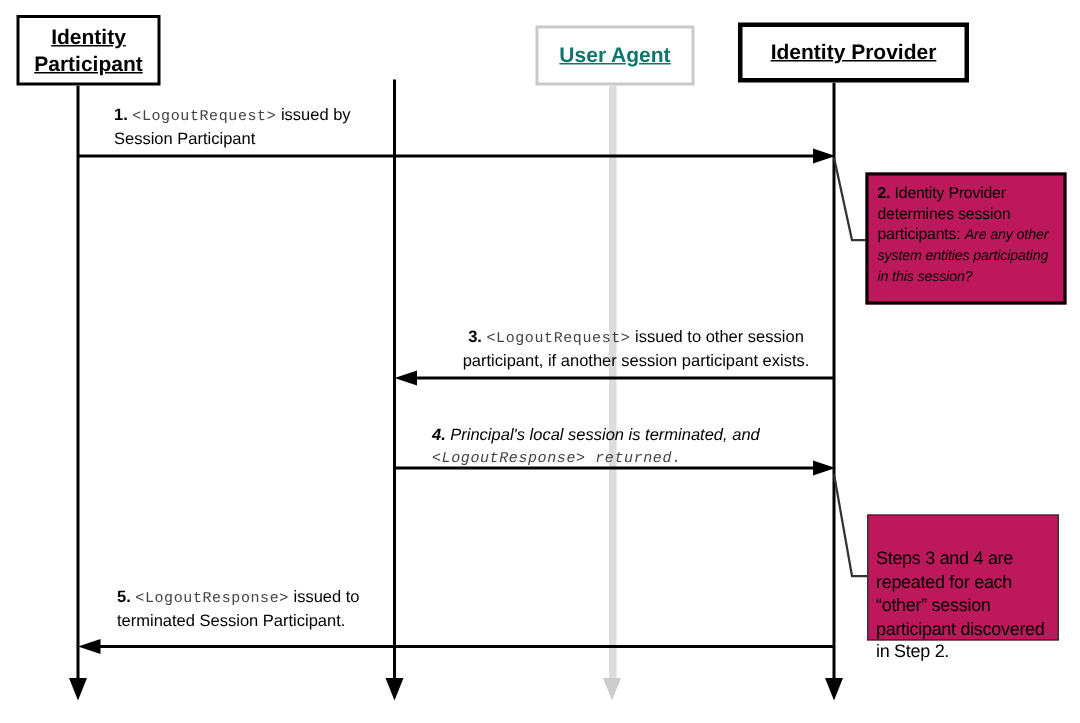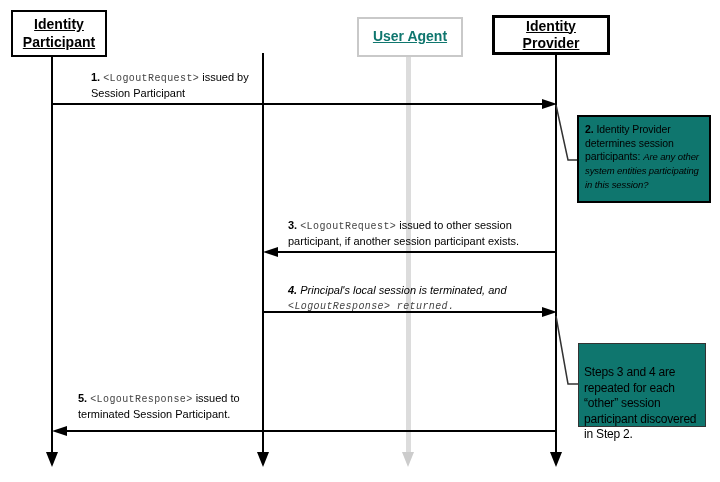--- a/index.html
+++ b/index.html
@@ -44,21 +44,21 @@
   }
   .msg-label { position:absolute; font-size:11px; color:#000; line-height:1.35; }
   .msg-label .num { font-weight:bold; margin-right:3px; }
   .mono {
     font-family:"Liberation Mono", monospace; font-size:10px;
     color:#444444; letter-spacing:0.4px;
   }
 
   
   .note {
-    position:absolute; border:1px solid #333; background:#0f766e;
+    position:absolute; border:1px solid #333; background:#be185d;
     font-size:10.5px; line-height:1.3; padding:6px 6px; color:#000;
     letter-spacing:-0.1px;
   }
   .note.thick { border:2px solid #000; }
   .note .num { font-weight:bold; }
   .note .it { font-style:italic; font-size:9.5px; }
   .note.small { font-size:12px; letter-spacing:-0.2px; padding:21px 5px; }
 
   svg.connectors { position:absolute; left:0; top:0; pointer-events:none; }
 </style>
@@ -74,27 +74,27 @@
   <div class="lf-head" style="left:46px; top:452px;"></div>
 
   <div class="lifeline" style="left:262px; top:53px; height:402px;"></div>
   <div class="lf-head" style="left:257px; top:452px;"></div>
 
   <div class="lifeline" style="left:555px; top:55px; height:400px;"></div>
   <div class="lf-head" style="left:550px; top:452px;"></div>
 
   <div class="msg-line" style="left:52px; top:103px; width:492px;"></div>
   <div class="head-r" style="left:542px; top:99px;"></div>
-  <div class="msg-label" style="left:91px; top:70px; width:195px;">
+  <div class="msg-label" style="left:76px; top:70px; width:195px;">
     <span class="num">1.</span><span></span><span class="mono">&lt;LogoutRequest&gt;</span><span> issued by Session Participant</span>
   </div>
 
   <div class="head-l" style="left:263px; top:247px;"></div>
   <div class="msg-line" style="left:277px; top:251px; width:279px;"></div>
-  <div class="msg-label" style="left:288px; top:218px; width:272px;">
+  <div class="msg-label" style="left:288px; top:218px; width:272px;text-align:center;">
     <span class="num">3.</span><span></span><span class="mono">&lt;LogoutRequest&gt;</span><span> issued to other session participant, if another session participant exists.</span>
   </div>
 
   <div class="msg-line" style="left:263px; top:311px; width:279px;"></div>
   <div class="head-r" style="left:542px; top:307px;"></div>
   <div class="msg-label" style="left:288px; top:283px; width:268px;font-style:italic;">
     <span class="num">4.</span><span>Principal's local session is terminated, and </span><span class="mono">&lt;LogoutResponse&gt; returned.</span><span></span>
   </div>
 
   <div class="head-l" style="left:52px; top:426px;"></div>
@@ -107,21 +107,21 @@
     <polyline points="556,105 568,160 577,160" fill="none" stroke="#333" stroke-width="1.5"></polyline>
     <polyline points="556,316 568,384 578,384" fill="none" stroke="#333" stroke-width="1.5"></polyline>
   </svg>
 
   <div class="actor" style="left:11px; top:10px; width:96px; height:47px;">
     <span class="lbl">Identity Participant</span>
   </div>
   <div class="actor ua" style="left:357px; top:17px; width:106px; height:40px;">
     <span class="lbl">User Agent</span>
   </div>
-  <div class="actor idp" style="left:492px; top:15px; width:118px; height:40px;">
+  <div class="actor idp" style="left:492px; top:15px; width:154px; height:40px;">
     <span class="lbl">Identity Provider</span>
   </div>
 
   <div class="note thick" style="left:577px; top:115px; width:134px; height:88px;">
     <span class="num">2.</span><span> Identity Provider determines session participants: </span><span class="it">Are any other system entities participating in this session?</span>
   </div>
   <div class="note small" style="left:578px; top:343px; width:128px; height:84px;">
     <span>Steps 3 and 4 are repeated for each “other” session participant discovered in Step 2.</span>
   </div>
 

